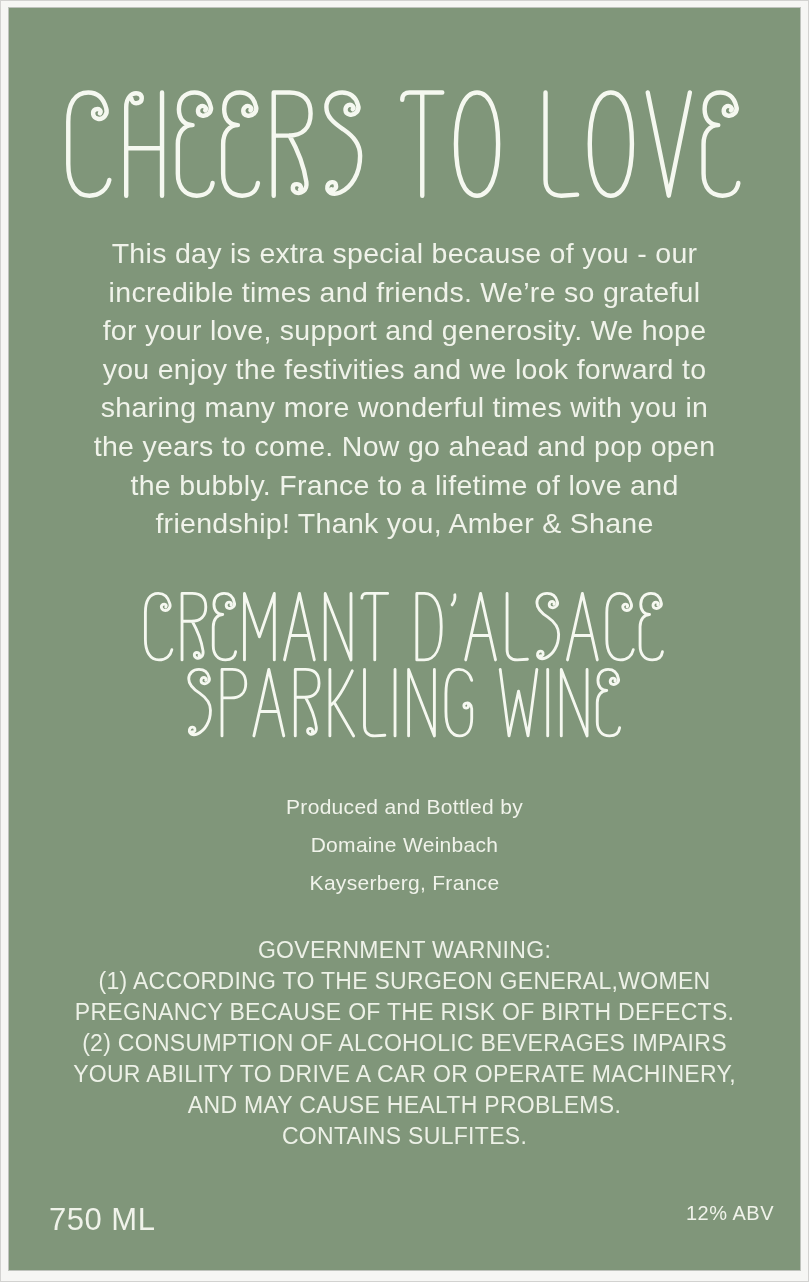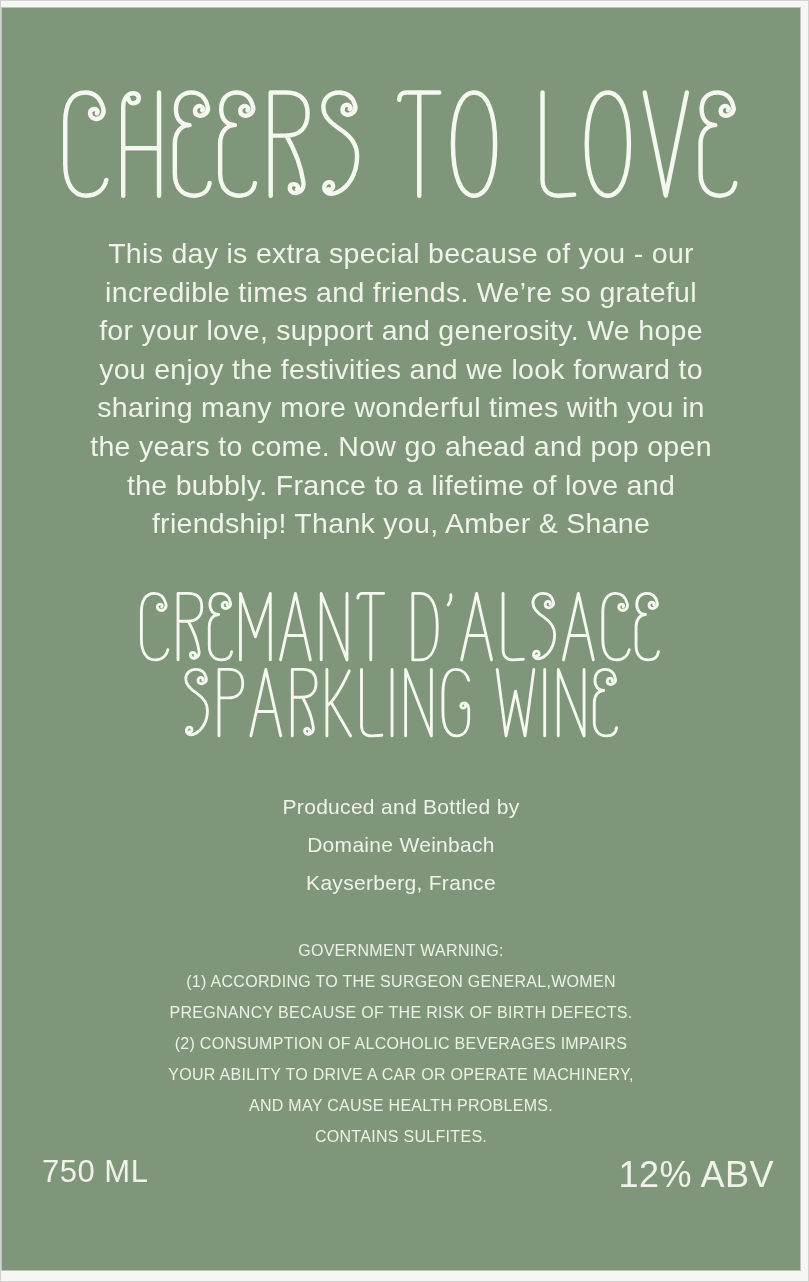--- a/index.html
+++ b/index.html
@@ -2,21 +2,21 @@
 <html><head>
 <meta charset="utf-8">
 <style>
   html,body{margin:0;padding:0;background:#ffffff;}
   *{box-sizing:border-box;}
   body{font-family:"Liberation Sans","DejaVu Sans",sans-serif;}
 
   .frame{
     width:809px;height:1282px;
     background:#f6f6f4;
-    padding:8px 9px 12px 2px;
+    padding:8px 9px 12px 9px;
     box-shadow:inset 0 0 0 1px #d2d2d0;
     position:relative;
   }
   .label{
     position:relative;
     width:100%;height:100%;
     background:#80967a;
     box-shadow:0 0 0 1px rgba(90,100,85,0.35);
     overflow:hidden;
   }
@@ -46,37 +46,37 @@
   .producer{
     top:780px;
     color:rgba(245,248,240,0.95);
     font-size:21px;
     line-height:38px;
     letter-spacing:0.3px;
   }
   .warning{
     top:927px;
     color:rgba(243,246,238,0.94);
-    font-size:16px;
+    font-size:23px;
     line-height:31px;
     letter-spacing:0.3px;
   }
   .bottom-row{
-    top:1146px;
+    top:1194px;
     height:46px;
   }
   .bottom-left{
     position:absolute;left:40px;top:0;
     color:rgba(245,248,240,0.95);
     font-size:31px;letter-spacing:0.5px;
   }
   .bottom-right{
     position:absolute;right:26px;top:0;
     color:rgba(245,248,240,0.95);
-    font-size:36px;letter-spacing:0.5px;
+    font-size:20px;letter-spacing:0.5px;
   }
   .defs-holder{position:absolute;width:0;height:0;overflow:hidden;}
 </style>
 </head>
 <body>
 
 <svg class="defs-holder" aria-hidden="true">
   <defs>
     <path id="g-C" d="M41,17 c2,6 -3,11 -8,10 c-5,-1 -6,-7 -2,-9 c3,-1 6,1 4,4 M41,17 C38,6 31,2 24,2 C11,2 5,13 5,30 L5,70 C5,88 12,100 25,100 C35,100 42,94 44,85"></path>
     <path id="g-H" d="M9,100 L9,16 C9,7 14,2 20,3 c5,1 5,8 0,9 c-4,1 -6,-2 -6,-4 M43,2 L43,100 M9,55 L43,55"></path>

